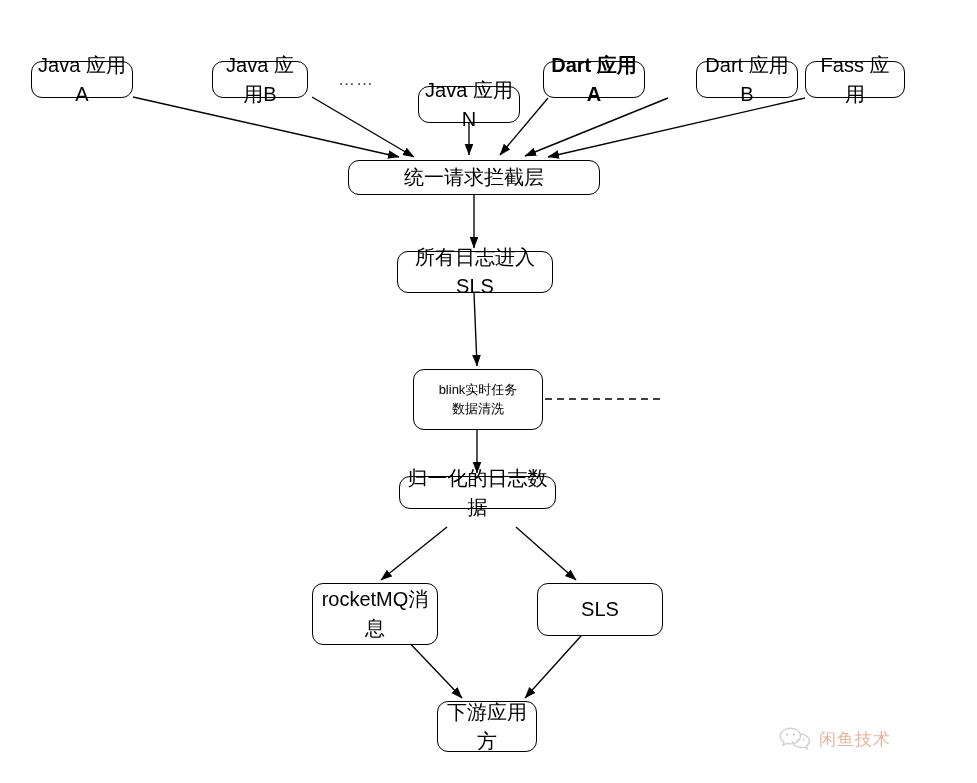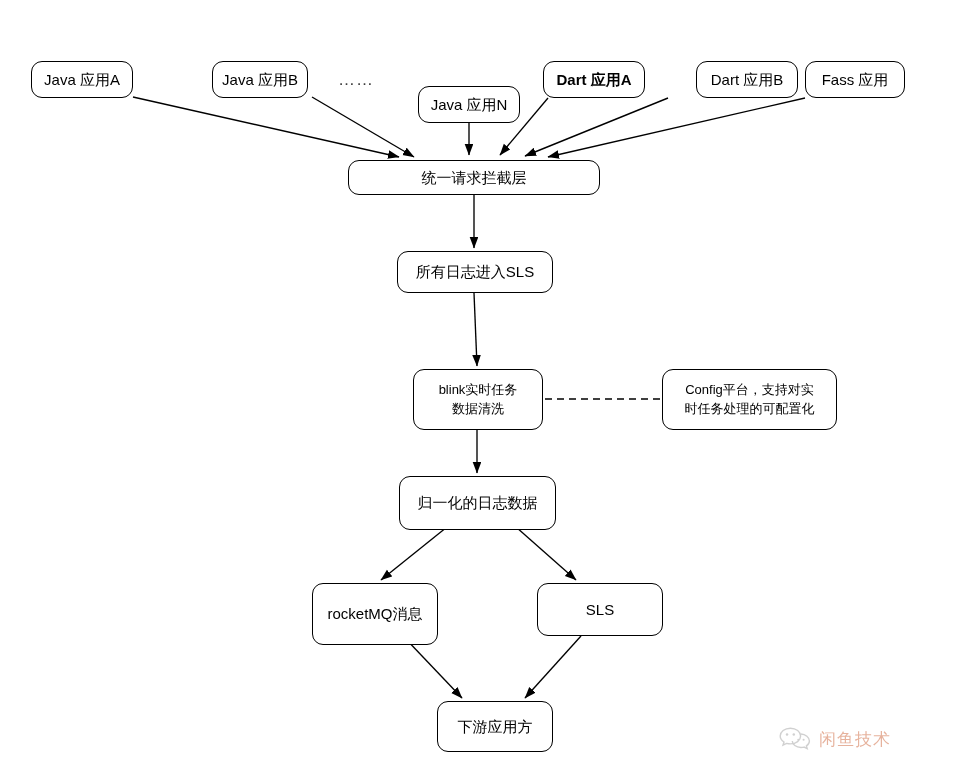--- a/index.html
+++ b/index.html
@@ -31,21 +31,21 @@
     position: absolute;
     box-sizing: border-box;
     border: 1.3px solid #000000;
     background: #ffffff;
     border-radius: 11px;
     display: flex;
     align-items: center;
     justify-content: center;
     text-align: center;
     color: #000000;
-    font-size: 15px;
+    font-size: 20px;
     line-height: 1.45;
     z-index: 2;
     padding: 2px 6px;
   }
   .node .label {
     display: block;
     white-space: pre-line;
   }
   .node-sm { font-size: 13px; }
   .ellipsis {
@@ -140,38 +140,34 @@
 
   <div class="node" style="left:397px; top:251px; width:156px; height:42px;">
     <span class="label">所有日志进入SLS</span>
   </div>
 
   <div class="node node-sm" style="left:413px; top:369px; width:130px; height:61px;">
     <span class="label">blink实时任务
 数据清洗</span>
   </div>
 
-  <div class="node node-sm" style="left:662px; top:369px; width:175px; height:61px;">
-    <span class="label">Config平台，支持对实
-时任务处理的可配置化</span>
-  </div>
 
-  <div class="node" style="left:399px; top:476px; width:157px; height:54px;">
+  <div class="node" style="left:399px; top:476px; width:157px; height:33px;">
     <span class="label">归一化的日志数据</span>
   </div>
 
   <div class="node" style="left:312px; top:583px; width:126px; height:62px;">
     <span class="label">rocketMQ消息</span>
   </div>
 
   <div class="node" style="left:537px; top:583px; width:126px; height:53px;">
     <span class="label">SLS</span>
   </div>
 
-  <div class="node" style="left:437px; top:701px; width:116px; height:51px;">
+  <div class="node" style="left:437px; top:701px; width:100px; height:51px;">
     <span class="label">下游应用方</span>
   </div>
 
   <div class="watermark" style="left:778px; top:726px;">
     <svg class="wm-icon" width="34" height="26" viewBox="0 0 34 26" xmlns="http://www.w3.org/2000/svg">
       <g fill="none" stroke="#8c8c8c" stroke-width="1.4">
         <path d="M12.4,2.2 C6.6,2.2 2.2,5.9 2.2,10.1 C2.2,12.5 3.7,14.6 6.0,16.0
                  L5.0,19.2 L8.6,17.4 C9.8,17.7 11.1,17.9 12.4,17.9
                  C18.2,17.9 22.6,14.3 22.6,10.1 C22.6,5.9 18.2,2.2 12.4,2.2 Z"></path>
         <path d="M22.8,8.0 C27.6,8.2 31.4,11.3 31.4,14.9 C31.4,16.9 30.2,18.7 28.4,19.9

